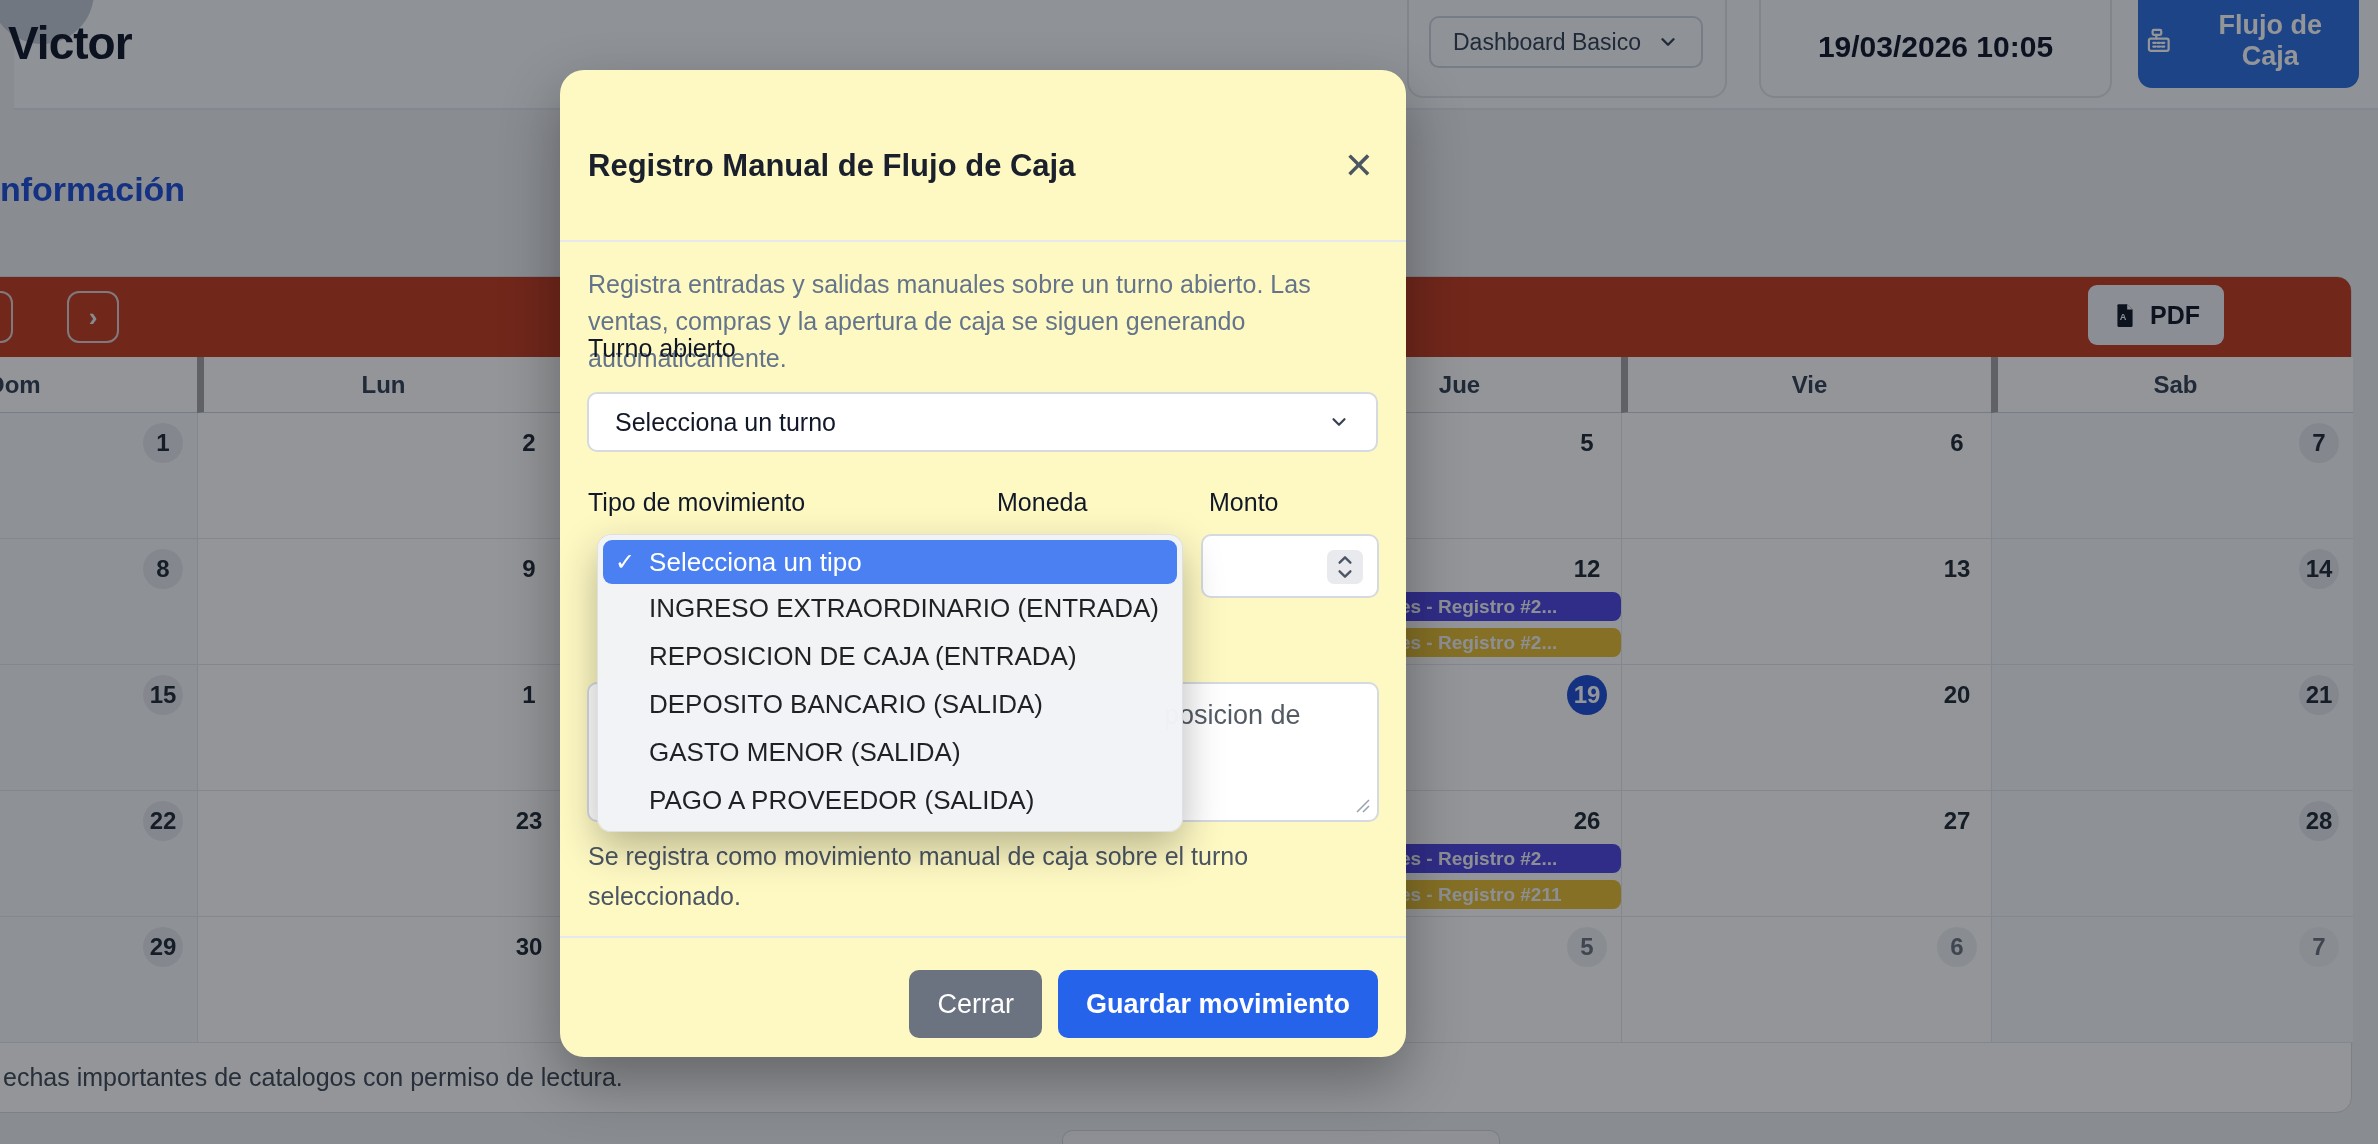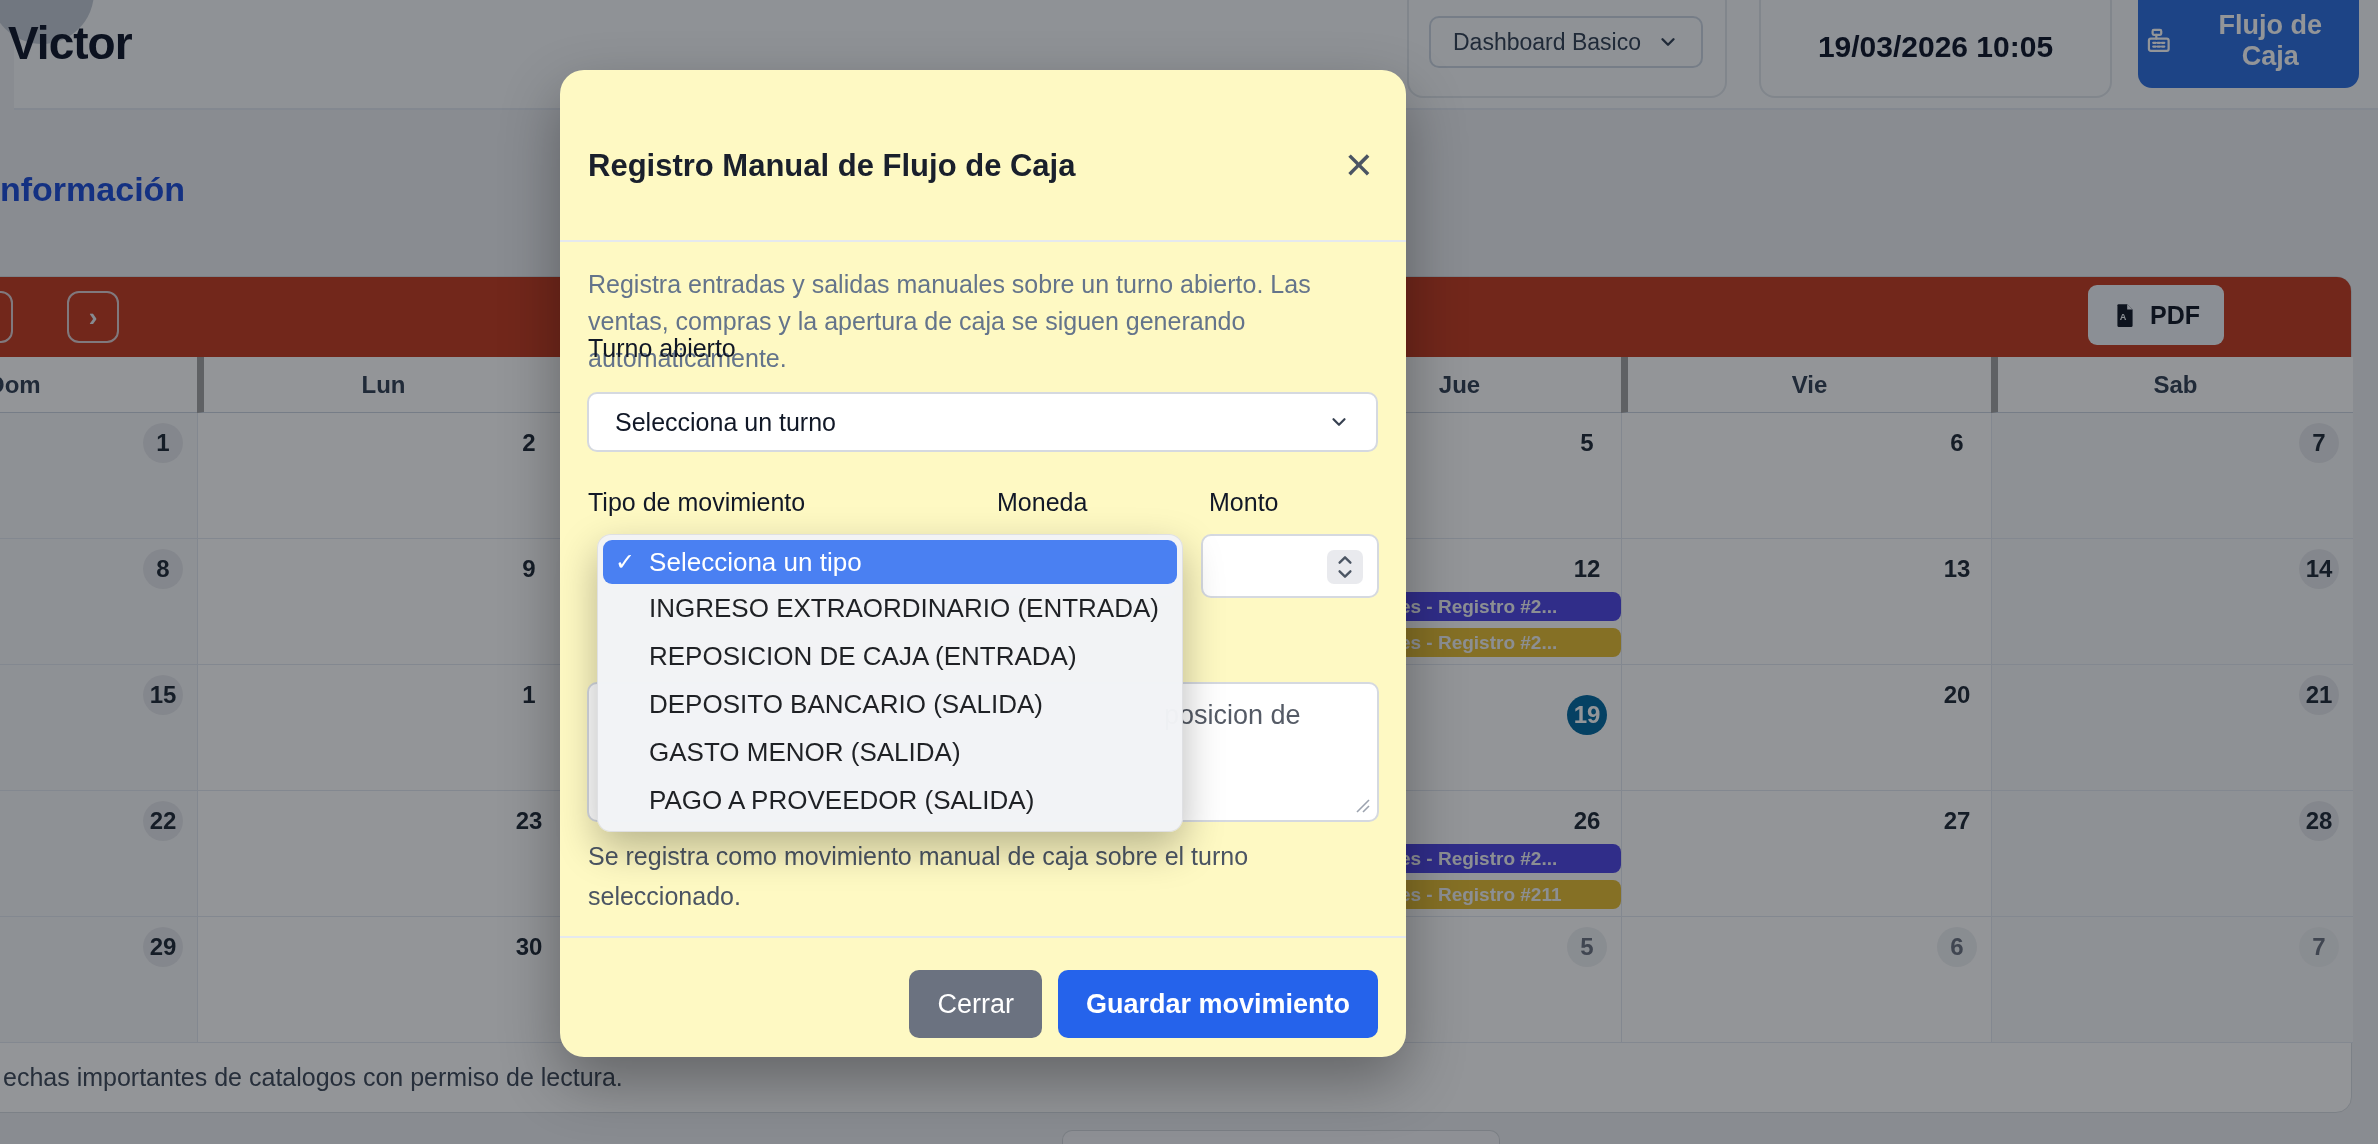--- a/index.html
+++ b/index.html
@@ -36,21 +36,21 @@
   .cal-head-cell{height:56px;display:flex;align-items:center;justify-content:center;font-size:24px;font-weight:bold;color:#334155;
     border-bottom:1px solid #cbd5e1;border-left:7px solid #a3a3a3;box-sizing:border-box;background:#fff;}
   .cal-head-cell:first-child{border-left:none;}
   .cal-cell{height:126px;position:relative;border-bottom:1px solid #e2e8f0;border-left:1px solid #e2e8f0;box-sizing:border-box;background:#fff;}
   .cal-cell.c0{border-left:none;}
   .cal-cell.weekend{background:#f7f8fa;}
   .day-num{position:absolute;top:10px;right:14px;min-width:40px;height:40px;display:flex;align-items:center;justify-content:center;
     font-size:24px;font-weight:bold;color:#1f2937;border-radius:50%;}
   .day-num.circle{background:#e5e7eb;}
   .day-num.muted{color:#6b7280;background:#eef0f2;}
-  .day-num.today{background:#0369a1;color:#ffffff;margin-top:20px;}
+  .day-num.today{background:#1d4ed8;color:#ffffff;}
   .badge{position:relative;display:block;height:29px;line-height:29px;border-radius:8px;margin-top:7px;color:#f3f4f6;
     font-size:19px;font-weight:bold;padding:0 10px;white-space:nowrap;overflow:hidden;box-sizing:border-box;cursor:pointer;}
   .badge-stack{position:absolute;left:80px;right:0;top:46px;}
   .badge.indigo{background:#4f46e5;}
   .badge.gold{background:#e6bd32;}
   .badge.orange{background:#c2410c;}
   .badge.sliver{position:absolute;left:6px;top:62px;width:86px;}
   .cal-caption{position:absolute;left:172px;bottom:20px;font-size:25px;color:#3f4a5a;}
   .next-card{position:absolute;left:1062px;top:1130px;width:438px;height:18px;background:#f6f7f9;
     border:1px solid #d3d7dc;border-bottom:none;border-radius:10px 10px 0 0;box-sizing:border-box;}

